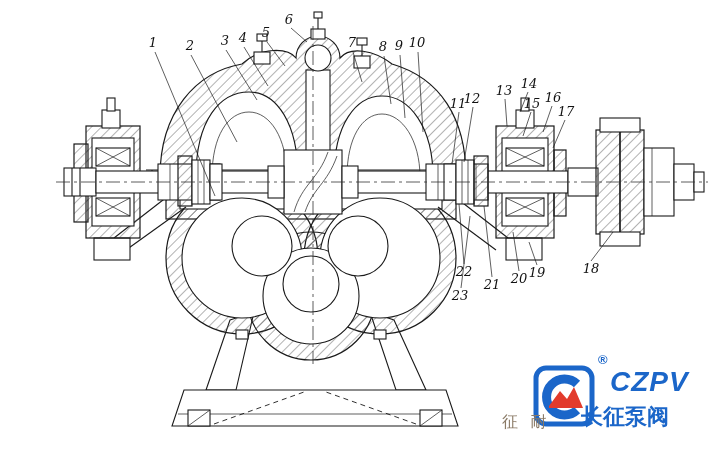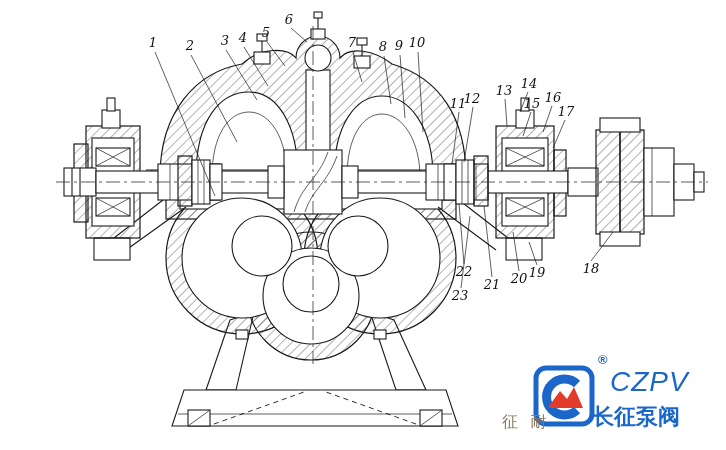--- a/index.html
+++ b/index.html
@@ -11,23 +11,23 @@
   .wt{fill:#ffffff;stroke:#1a1a1a;stroke-width:1.1;}
   .ht{fill:url(#hatch);stroke:#1a1a1a;stroke-width:1.2;}
   .thin{fill:none;stroke:#1a1a1a;stroke-width:0.7;}
   .dash{fill:none;stroke:#1a1a1a;stroke-width:0.9;stroke-dasharray:5 4;}
   .cl{fill:none;stroke:#333;stroke-width:0.8;stroke-dasharray:14 4 3 4;}
   .plabel{font:italic 13px "DejaVu Serif",serif;fill:#111;}
   
   .logo{position:absolute;left:498px;top:350px;width:220px;height:96px;}
   .logo-icon{position:absolute;left:35px;top:15px;width:62px;height:62px;}
   .logo-reg{position:absolute;left:100px;top:2px;font-size:13px;font-weight:bold;}
-  .logo-brand{position:absolute;left:112px;top:16px;font-size:28px;font-weight:normal;
+  .logo-brand{position:absolute;left:112px;top:16px;font-size:28px;font-weight:bold;
               font-style:italic;letter-spacing:1px;font-family:"Liberation Sans",sans-serif;}
-  .logo-cn{position:absolute;left:94px;top:52px;font-size:22px;font-weight:bold;}
+  .logo-cn{position:absolute;left:83px;top:52px;font-size:22px;font-weight:bold;}
   .logo-seals{position:absolute;left:4px;top:62px;font-size:16px;letter-spacing:4px;}
 </style>
 </head>
 <body>
 
 <div class="stage">
 
 <svg width="726" height="450" viewBox="0 0 726 450">
   <defs>
     <pattern id="hatch" patternUnits="userSpaceOnUse" width="7" height="7" patternTransform="rotate(45)">

